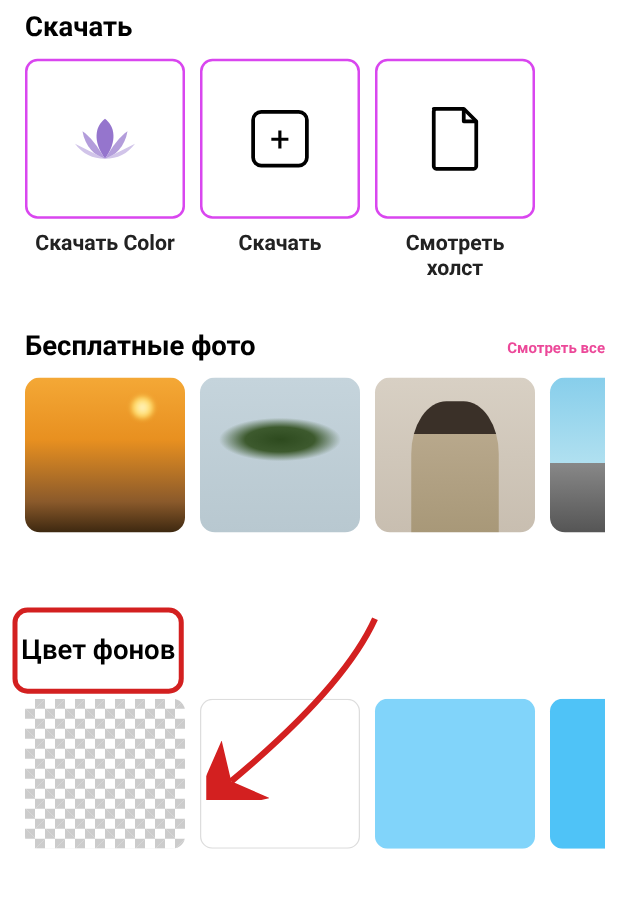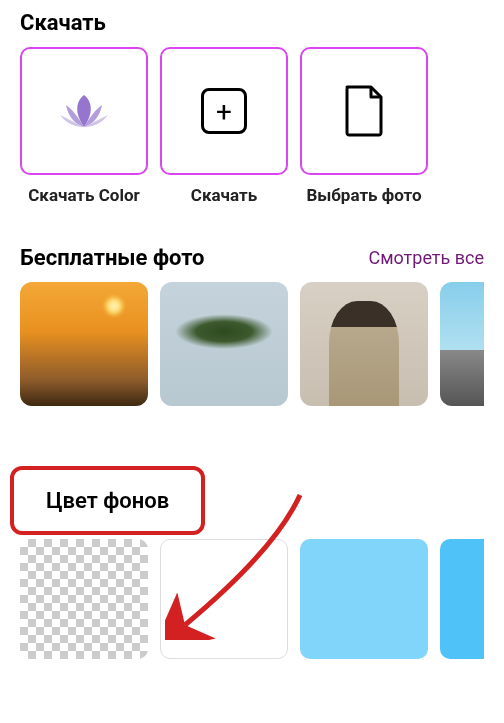--- a/index.html
+++ b/index.html
@@ -23,23 +23,23 @@
       justify-content: space-between;
       align-items: center;
       margin-bottom: 12px;
     }
     .section-title {
       font-size: 22px;
       font-weight: 700;
       color: #000;
     }
     .see-all {
-      font-size: 18px;
-      font-weight: 400;
-      color: #701a75;
+      font-size: 12px;
+      font-weight: 700;
+      color: #ec4899;
       cursor: pointer;
     }
     .tiles-row {
       display: flex;
       gap: 12px;
     }
     .tile {
       width: 128px;
       display: flex;
       flex-direction: column;
@@ -147,21 +147,21 @@
       background: linear-gradient(180deg, transparent 0%, #444 100%);
       clip-path: polygon(40% 0%, 60% 0%, 100% 100%, 0% 100%);
     }
     .colors-section {
       padding: 0 20px;
       margin-top: 60px;
       position: relative;
     }
     .colors-title-box {
       display: inline-block;
-      padding: 18px 32px;
+      padding: 18px 3px;
       border: 4px solid #d32020;
       border-radius: 12px;
       font-size: 22px;
       font-weight: 600;
       color: #000;
       margin-left: -10px;
       margin-bottom: 4px;
     }
     .colors-row {
       display: flex;
@@ -225,21 +225,21 @@
       </div>
       <div class="tile-label">Скачать</div>
     </div>
     <div class="tile">
       <div class="tile-box">
         <svg class="doc-icon" viewBox="0 0 42 52">
           <path d="M4 2 L28 2 L38 12 L38 48 C38 49 37 50 36 50 L6 50 C5 50 4 49 4 48 L4 4 C4 3 5 2 6 2 Z" fill="none" stroke="#000" stroke-width="3" stroke-linejoin="round"></path>
           <path d="M28 2 L28 12 L38 12" fill="none" stroke="#000" stroke-width="3" stroke-linejoin="round"></path>
         </svg>
       </div>
-      <div class="tile-label">Выбрать фото</div>
+      <div class="tile-label">Смотреть холст</div>
     </div>
   </div>
 </div>
 
 <div class="section" style="margin-top:30px">
   <div class="section-header">
     <div class="section-title">Бесплатные фото</div>
     <div class="see-all">Смотреть все</div>
   </div>
   <div class="photos-row">

